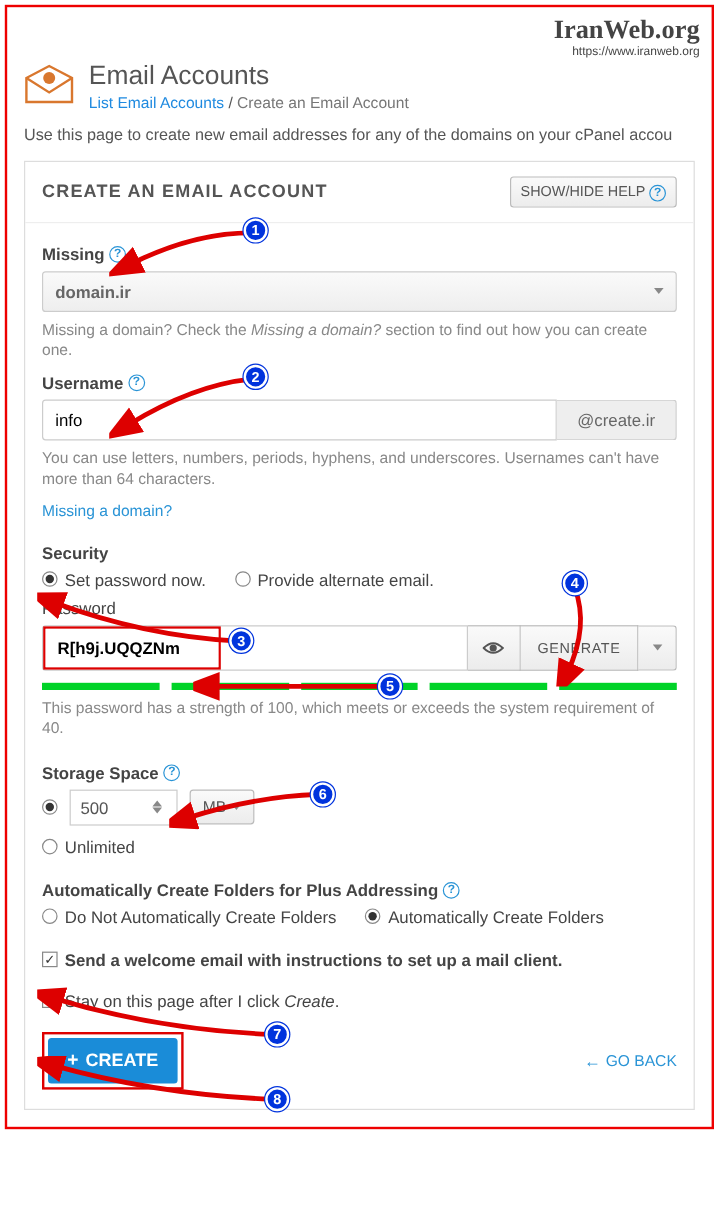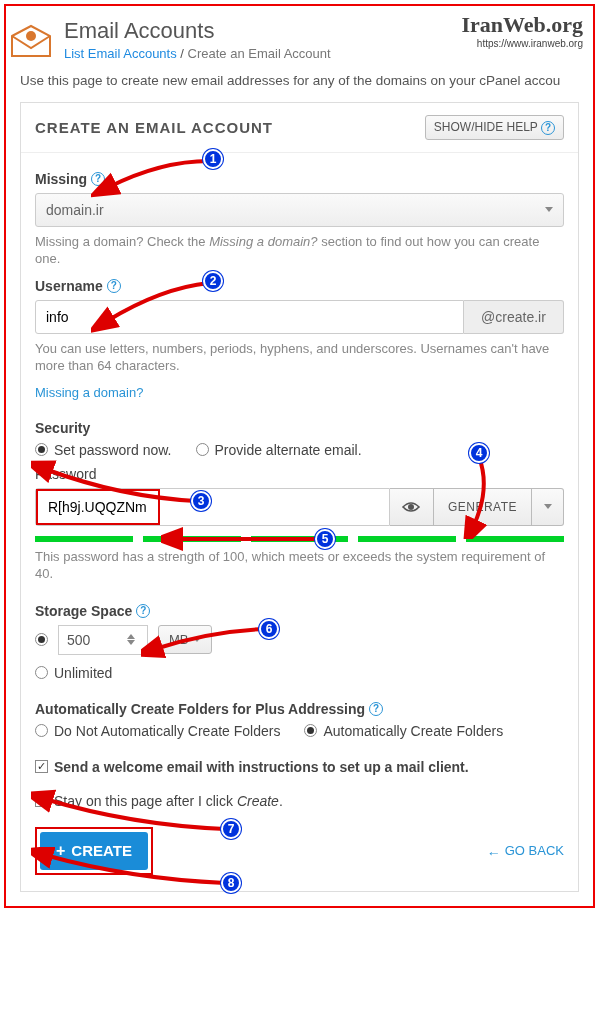--- a/index.html
+++ b/index.html
@@ -31,23 +31,24 @@
     font-weight: 600;
     text-shadow: 0 0 3px #fff, 0 0 3px #fff;
   }
   .watermark .small {
     font-size: 10px;
     color: #444;
     text-shadow: 0 0 2px #fff;
   }
   .header {
     display: flex;
-    align-items: flex-end;
-    padding: 12px 4px 8px;
+    align-items: center;
+    padding: 12px 14px 8px;
     gap: 12px;
+    margin-top: 32px;
   }
   .header .icon-wrap { width: 42px; }
   .header h1 {
     font-size: 22px;
     font-weight: 400;
     color: #555;
     margin-bottom: 2px;
   }
   .breadcrumb { font-size: 13px; }
   .breadcrumb .link { color: #1f8ae0; }
@@ -108,20 +109,21 @@
     border:1px solid #ccc;
     border-radius:3px;
     padding:8px 10px;
     font-size:14px;
     background:#fff;
   }
   .select {
     background: linear-gradient(#fafafa,#eee);
     display:flex; justify-content:space-between; align-items:center;
     color:#666;
+    font-weight:bold;
   }
   .caret-down {
     width:0;height:0;border-left:4px solid transparent;border-right:4px solid transparent;border-top:5px solid #888;
   }
   .helper-text { font-size:13px; color:#888; margin:6px 0 10px; line-height:1.35; }
   .helper-text em { font-style:italic; }
   .link { color:#2a94d6; }
   .input-group { display:flex; }
   .input-group .text-input { border-top-right-radius:0; border-bottom-right-radius:0; }
   .input-addon {
@@ -129,21 +131,21 @@
     padding:8px 12px; color:#666; border-radius:0 3px 3px 0;
     min-width:100px; text-align:center;
   }
   .sect { margin-top:20px; }
   .radio-row { display:flex; gap:24px; margin:6px 0 8px; }
   .radio-opt, .check-opt { display:flex; align-items:center; gap:6px; font-size:14px; color:#444; }
   .radio-dot { width:13px;height:13px;border:1px solid #888;border-radius:50%; display:flex;align-items:center;justify-content:center; }
   .radio-dot.sel::after { content:""; width:7px;height:7px;background:#333;border-radius:50%; }
   .pw-box-red { border:2px solid #d00; padding:0; display:inline-block; }
   .pw-box-red input {
-    border:none; padding:8px 10px; font-size:14px; width:120px;
+    border:none; padding:8px 10px; font-size:14px; width:144px;font-weight:bold;
   }
   .pw-wrap { display:flex; align-items:stretch; }
   .pw-field {
     flex:1; border:1px solid #ccc; border-radius:3px 0 0 3px;
     display:flex; align-items:center;
   }
   .pw-eye {
     border:1px solid #bbb; border-left:0;
     background:linear-gradient(#fafafa,#ececec);
     width:44px; display:flex;align-items:center;justify-content:center;

